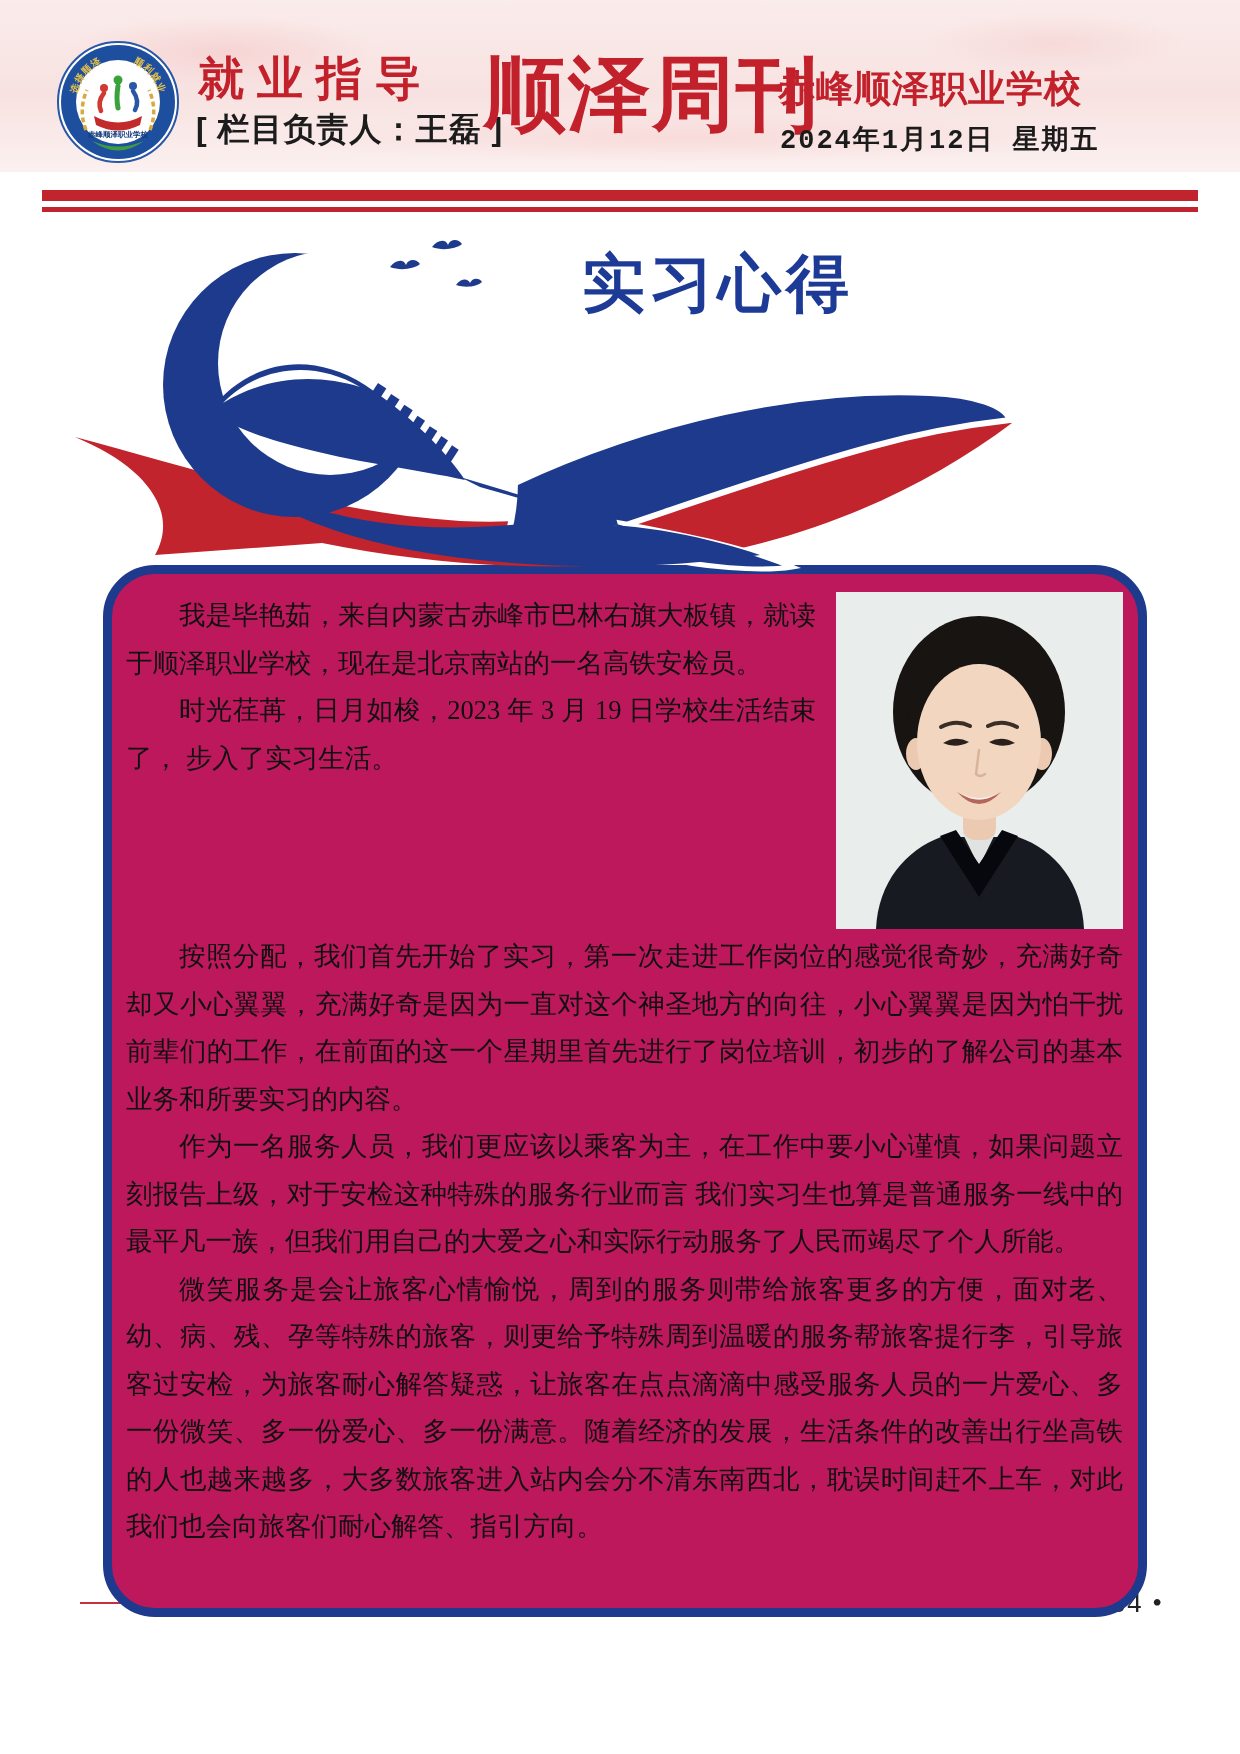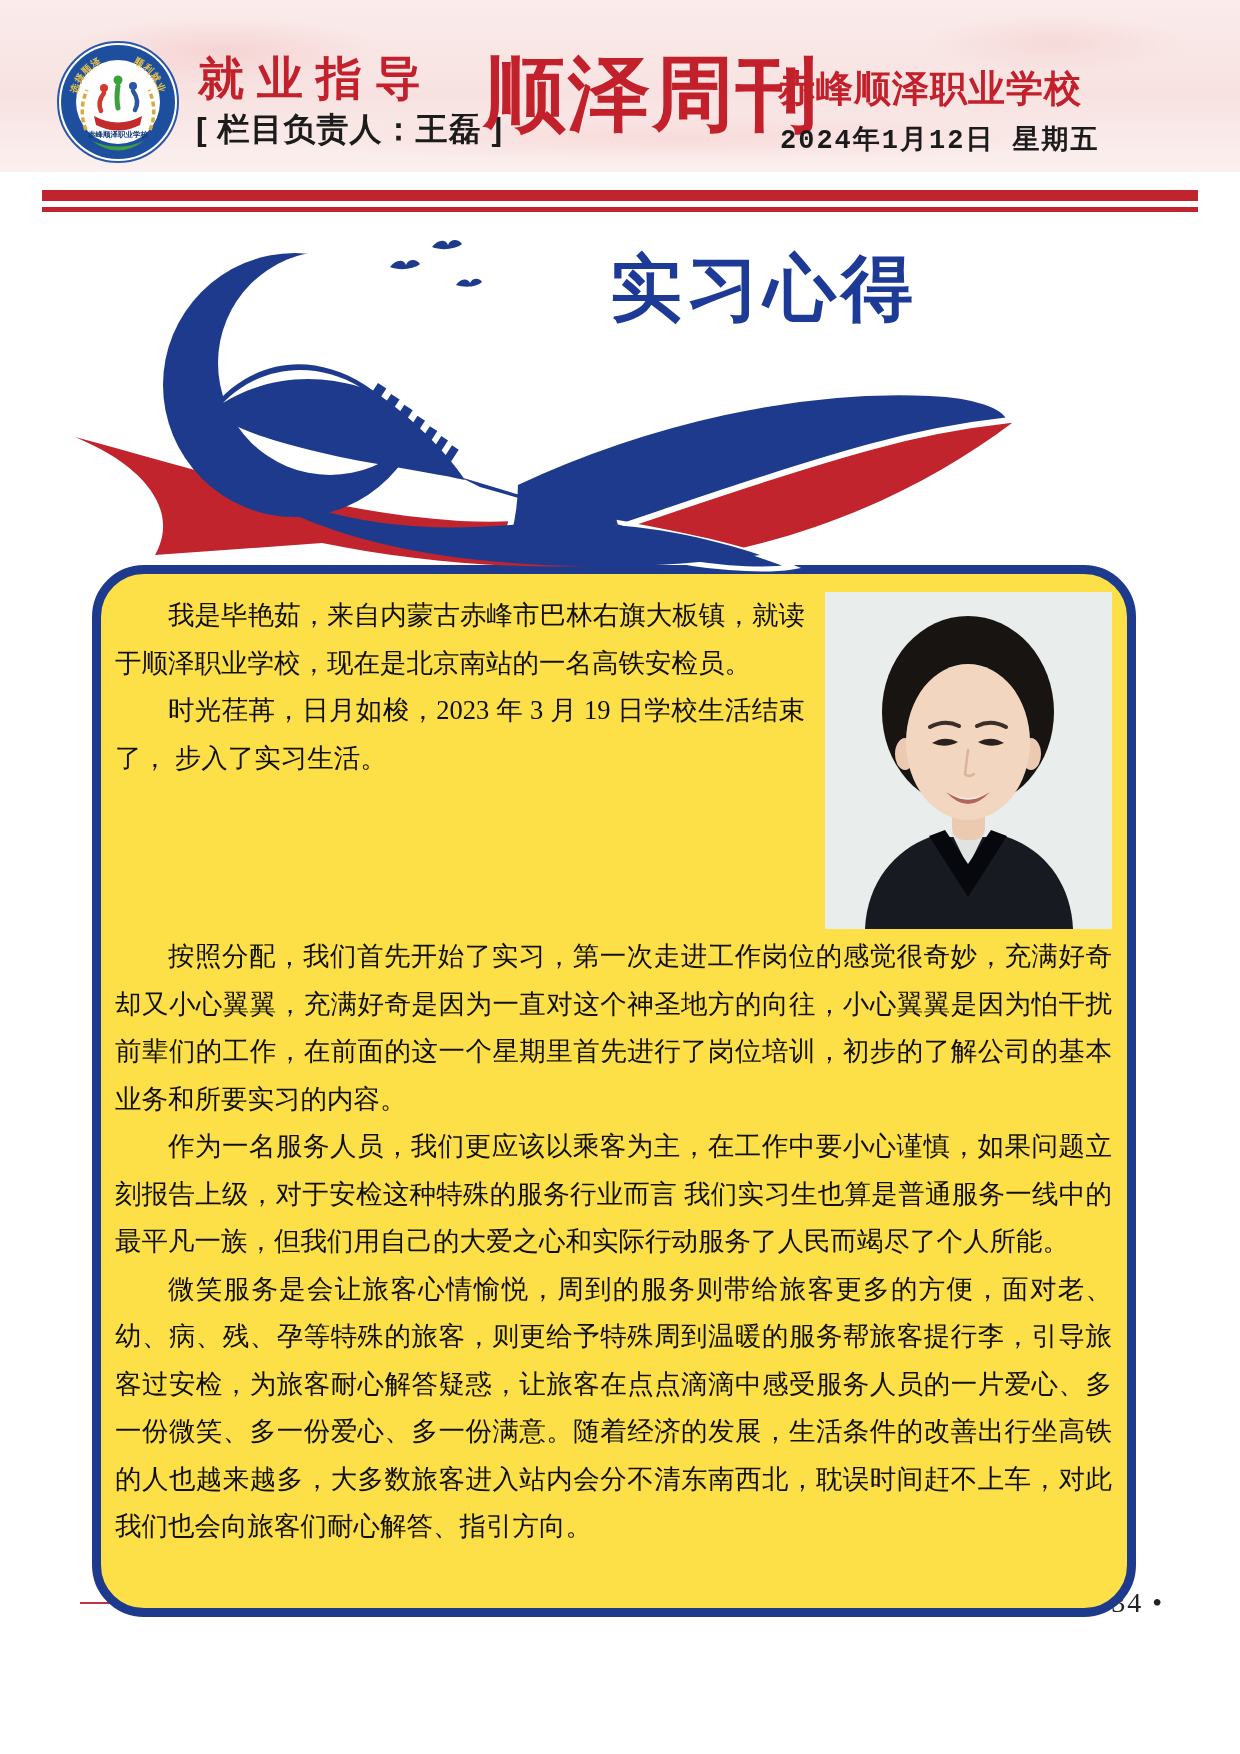--- a/index.html
+++ b/index.html
@@ -24,26 +24,26 @@
     color:#c2202a;letter-spacing:1px;white-space:nowrap;}
   .issue-date{position:absolute;left:780px;top:110px;font-size:27px;font-weight:700;
     color:#1b1b1b;letter-spacing:2px;font-family:Liberation Mono, monospace;white-space:nowrap;margin-top:11px;}
 
   .rule-thick{position:absolute;left:42px;right:42px;top:190px;height:11px;background:#c2242e;}
   .rule-thin{position:absolute;left:42px;right:42px;top:207px;height:5px;background:#c2242e;}
 
   
   .banner{position:absolute;left:60px;top:225px;width:1120px;height:352px;z-index:3;pointer-events:none;}
   .banner svg{position:absolute;left:0;top:0;}
-  .banner-title{position:absolute;left:522px;top:16px;font-size:72px;font-weight:900;
-    color:#1d3b96;letter-spacing:5px;font-family:"Liberation Sans","DejaVu Sans",sans-serif;white-space:nowrap;margin-left:28px;}
+  .banner-title{position:absolute;left:522px;top:16px;font-size:63px;font-weight:900;
+    color:#1d3b96;letter-spacing:5px;font-family:"Liberation Sans","DejaVu Sans",sans-serif;white-space:nowrap;}
 
   
-  .article-box{position:absolute;left:92px;top:565px;width:1044px;height:1052px;
-    box-sizing:border-box;border:9px solid #1e3a8c;border-radius:52px;background:#fde047;
+  .article-box{position:absolute;left:103px;top:565px;width:1044px;height:1052px;
+    box-sizing:border-box;border:9px solid #1e3a8c;border-radius:52px;background:#be185d;
     padding:18px 15px 15px 14px;z-index:1;}
   .portrait{float:right;width:287px;height:337px;margin:0 0 4px 20px;}
   .article-box p{margin:0;font-size:26.5px;line-height:47.5px;text-align:justify;
     text-indent:2em;color:#101010;}
   .article-box p.after-photo{clear:both;}
 
   
   .footer{position:absolute;left:80px;right:76px;top:1586px;height:34px;
     display:flex;align-items:center;}
   .footer-line-short{width:54px;height:2px;background:#c03440;}

